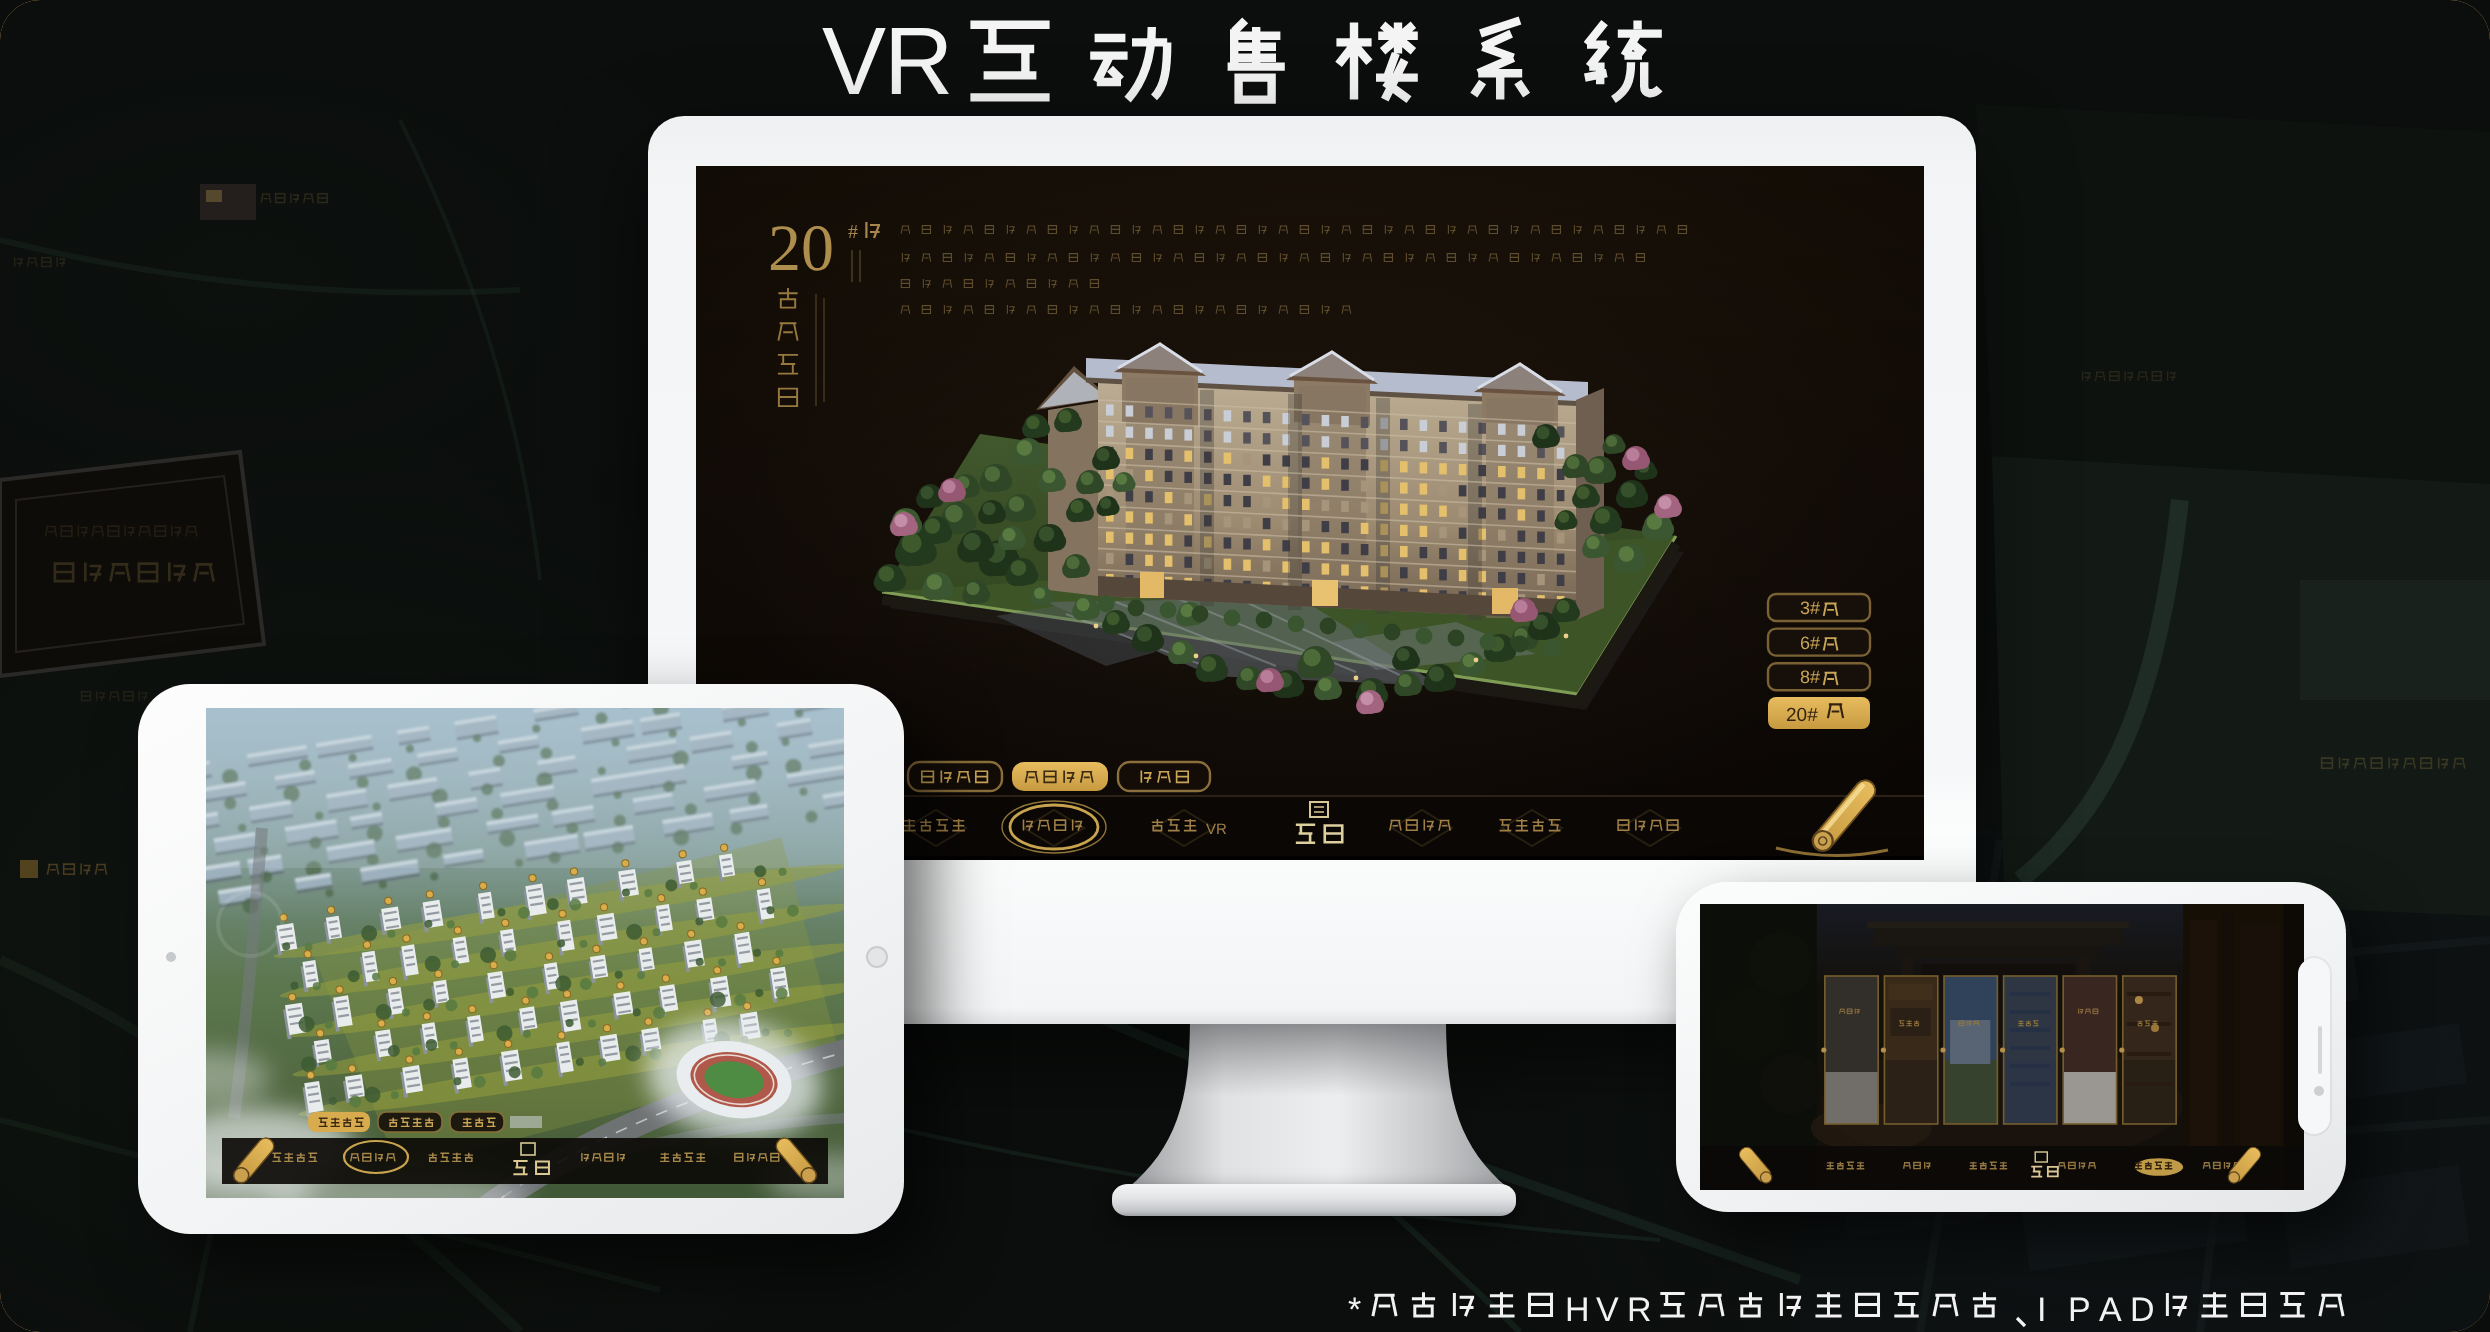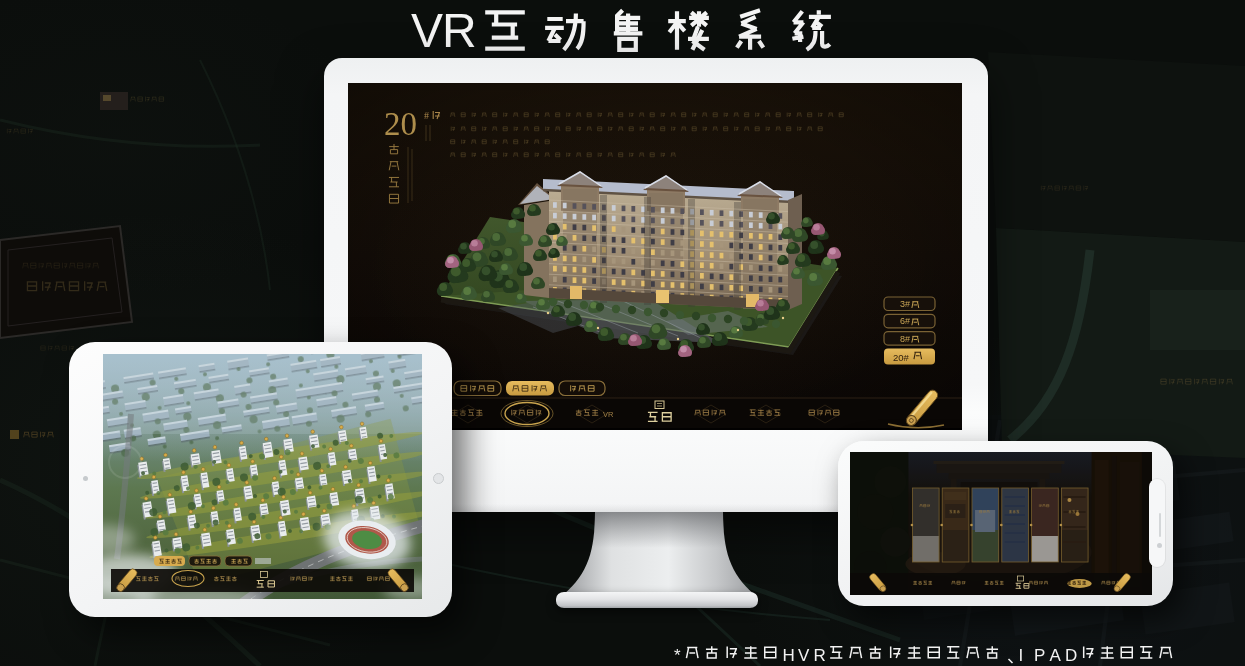--- a/index.html
+++ b/index.html
@@ -1,15 +1,15 @@
 <!DOCTYPE html>
 <html><head><meta charset="utf-8">
 <style>
 html,body{margin:0;padding:0;background:#0a0d0b;}
-#stage{position:relative;width:1245px;height:666px;overflow:hidden;background:#fdba74;font-family:"Liberation Sans",sans-serif;}
+#stage{position:relative;width:1245px;height:666px;overflow:hidden;background:#fdba74;font-family:"Liberation Sans",sans-serif;border-radius:20px;}
 .abs{position:absolute;}
 </style></head><body>
 <div id="stage">
 
 <svg class="abs" style="left:0px;top:0px" width="1245" height="666" viewBox="0 0 1245 666">
       <defs>
         <radialGradient id="bgl" cx="0.5" cy="0.5" r="0.5">
           <stop offset="0" stop-color="#2e3e32" stop-opacity="0.13"></stop>
           <stop offset="1" stop-color="#2e3e32" stop-opacity="0"></stop>
         </radialGradient>

